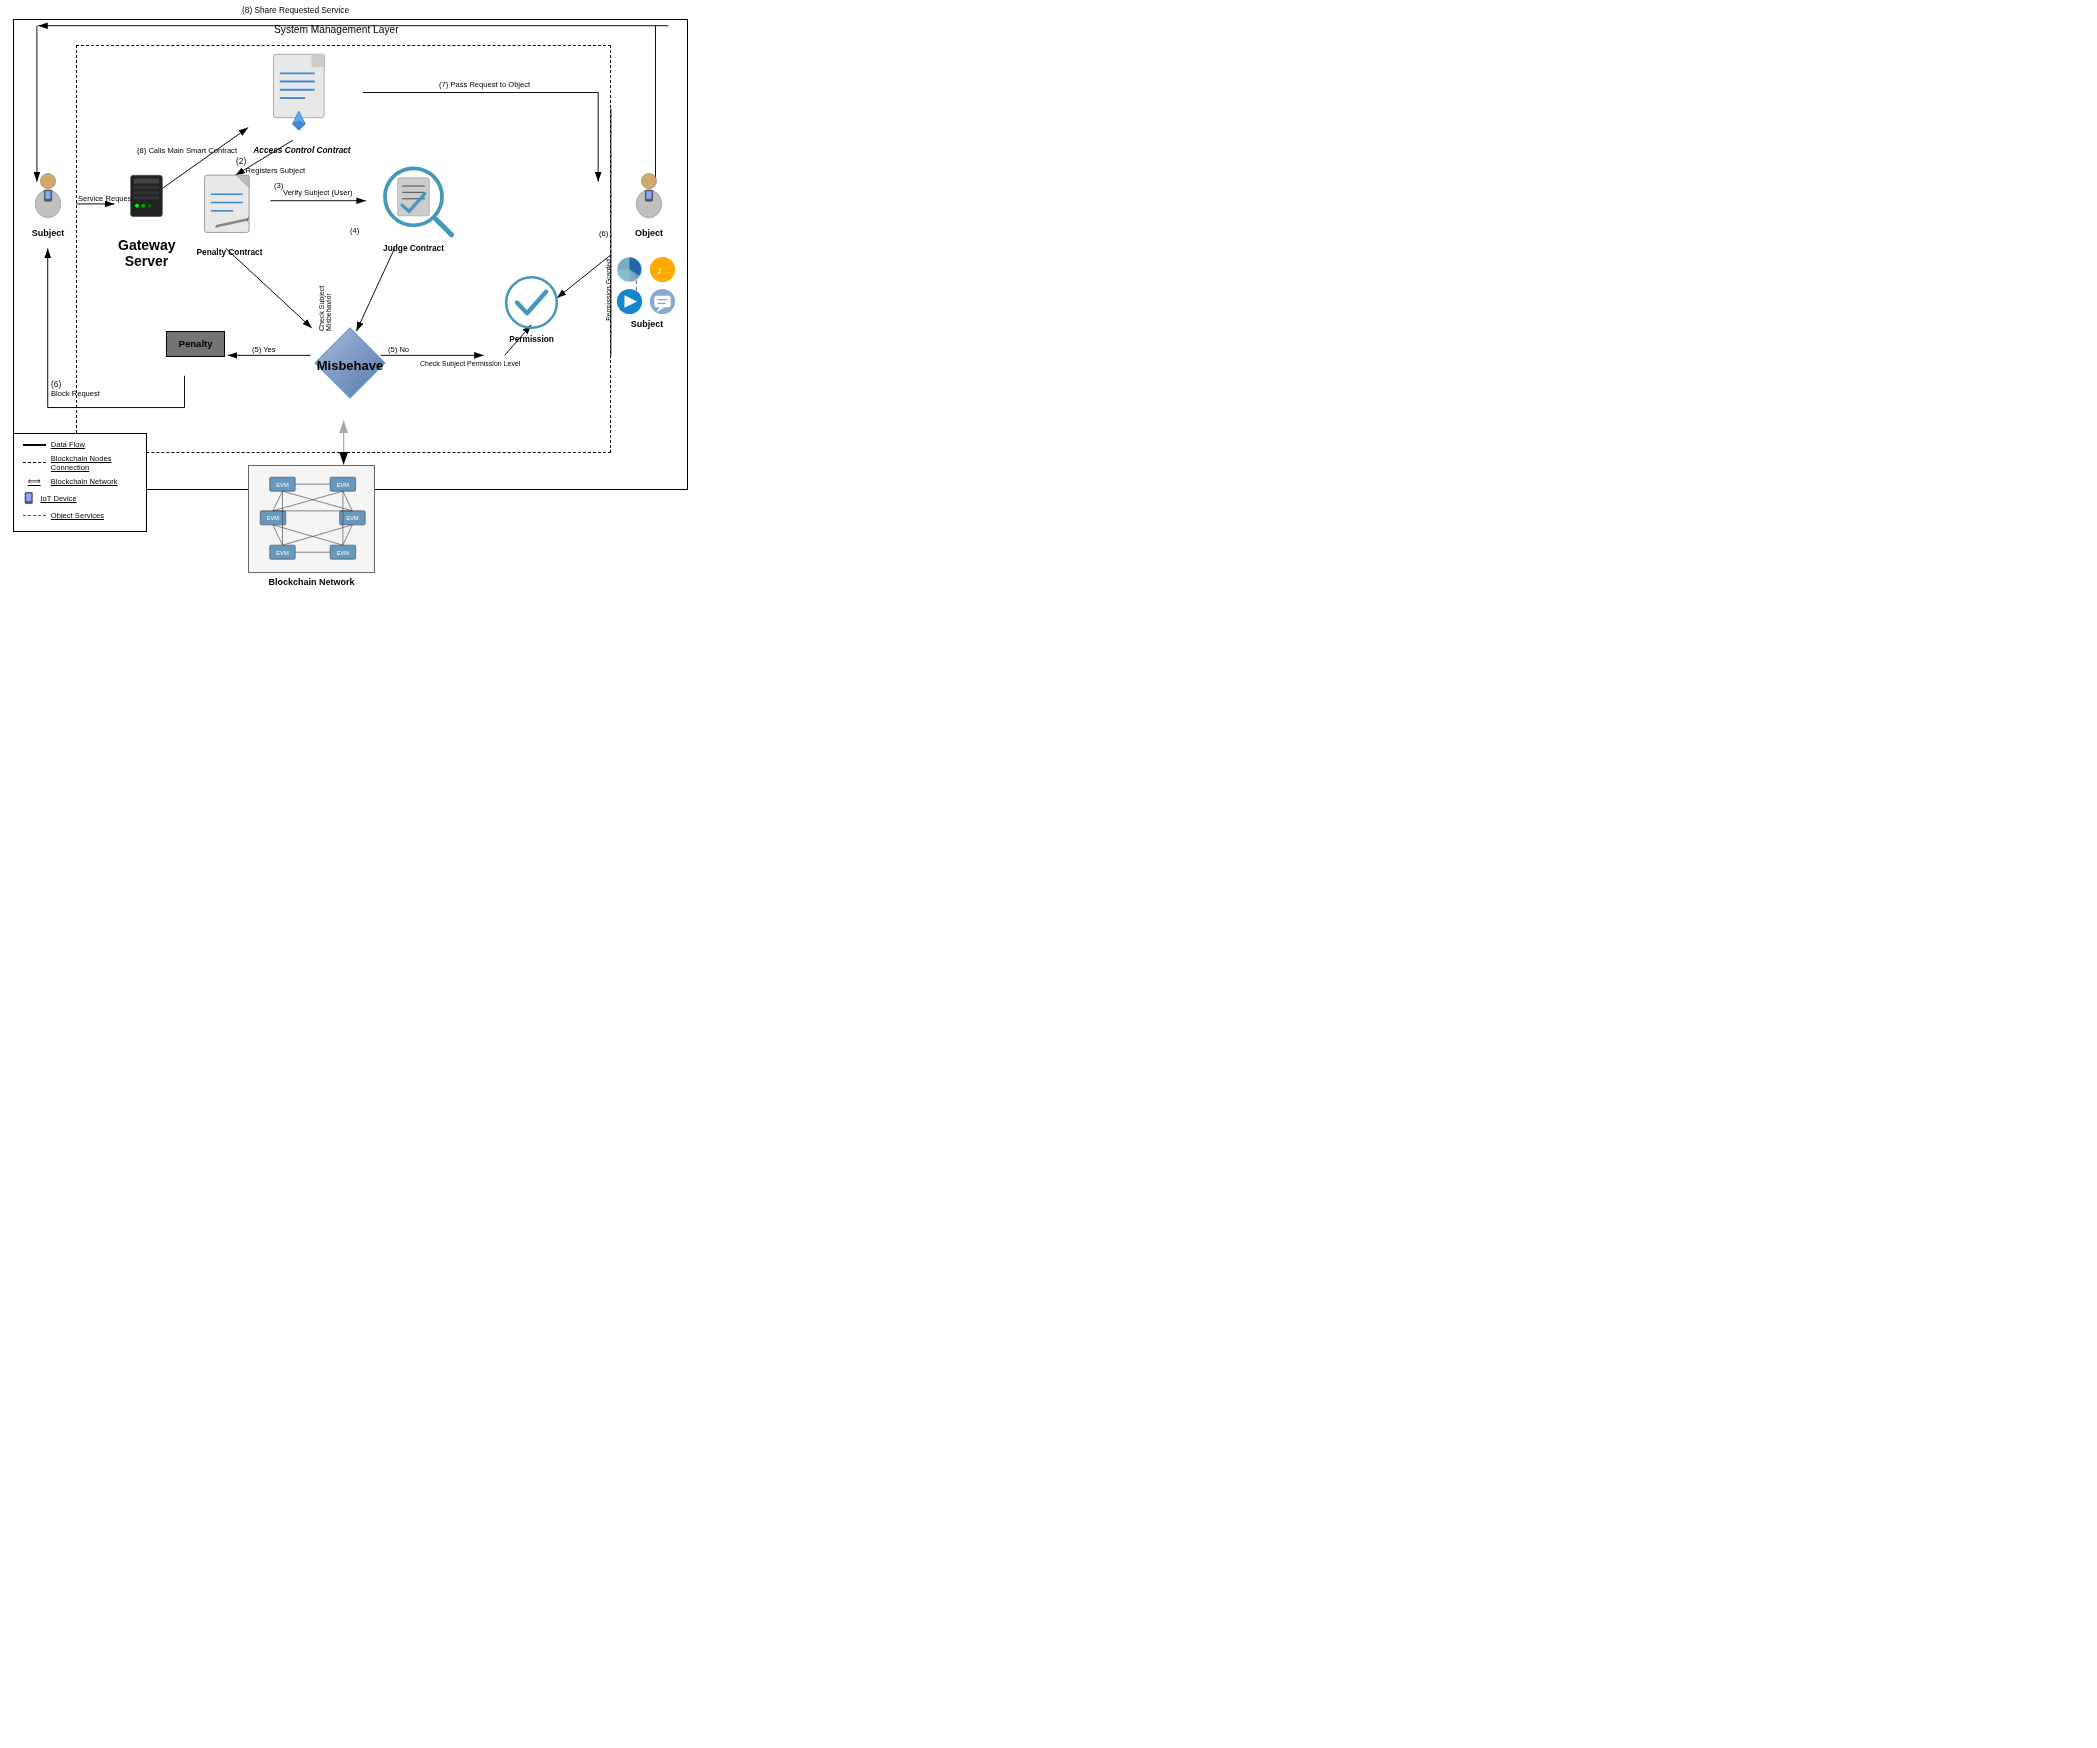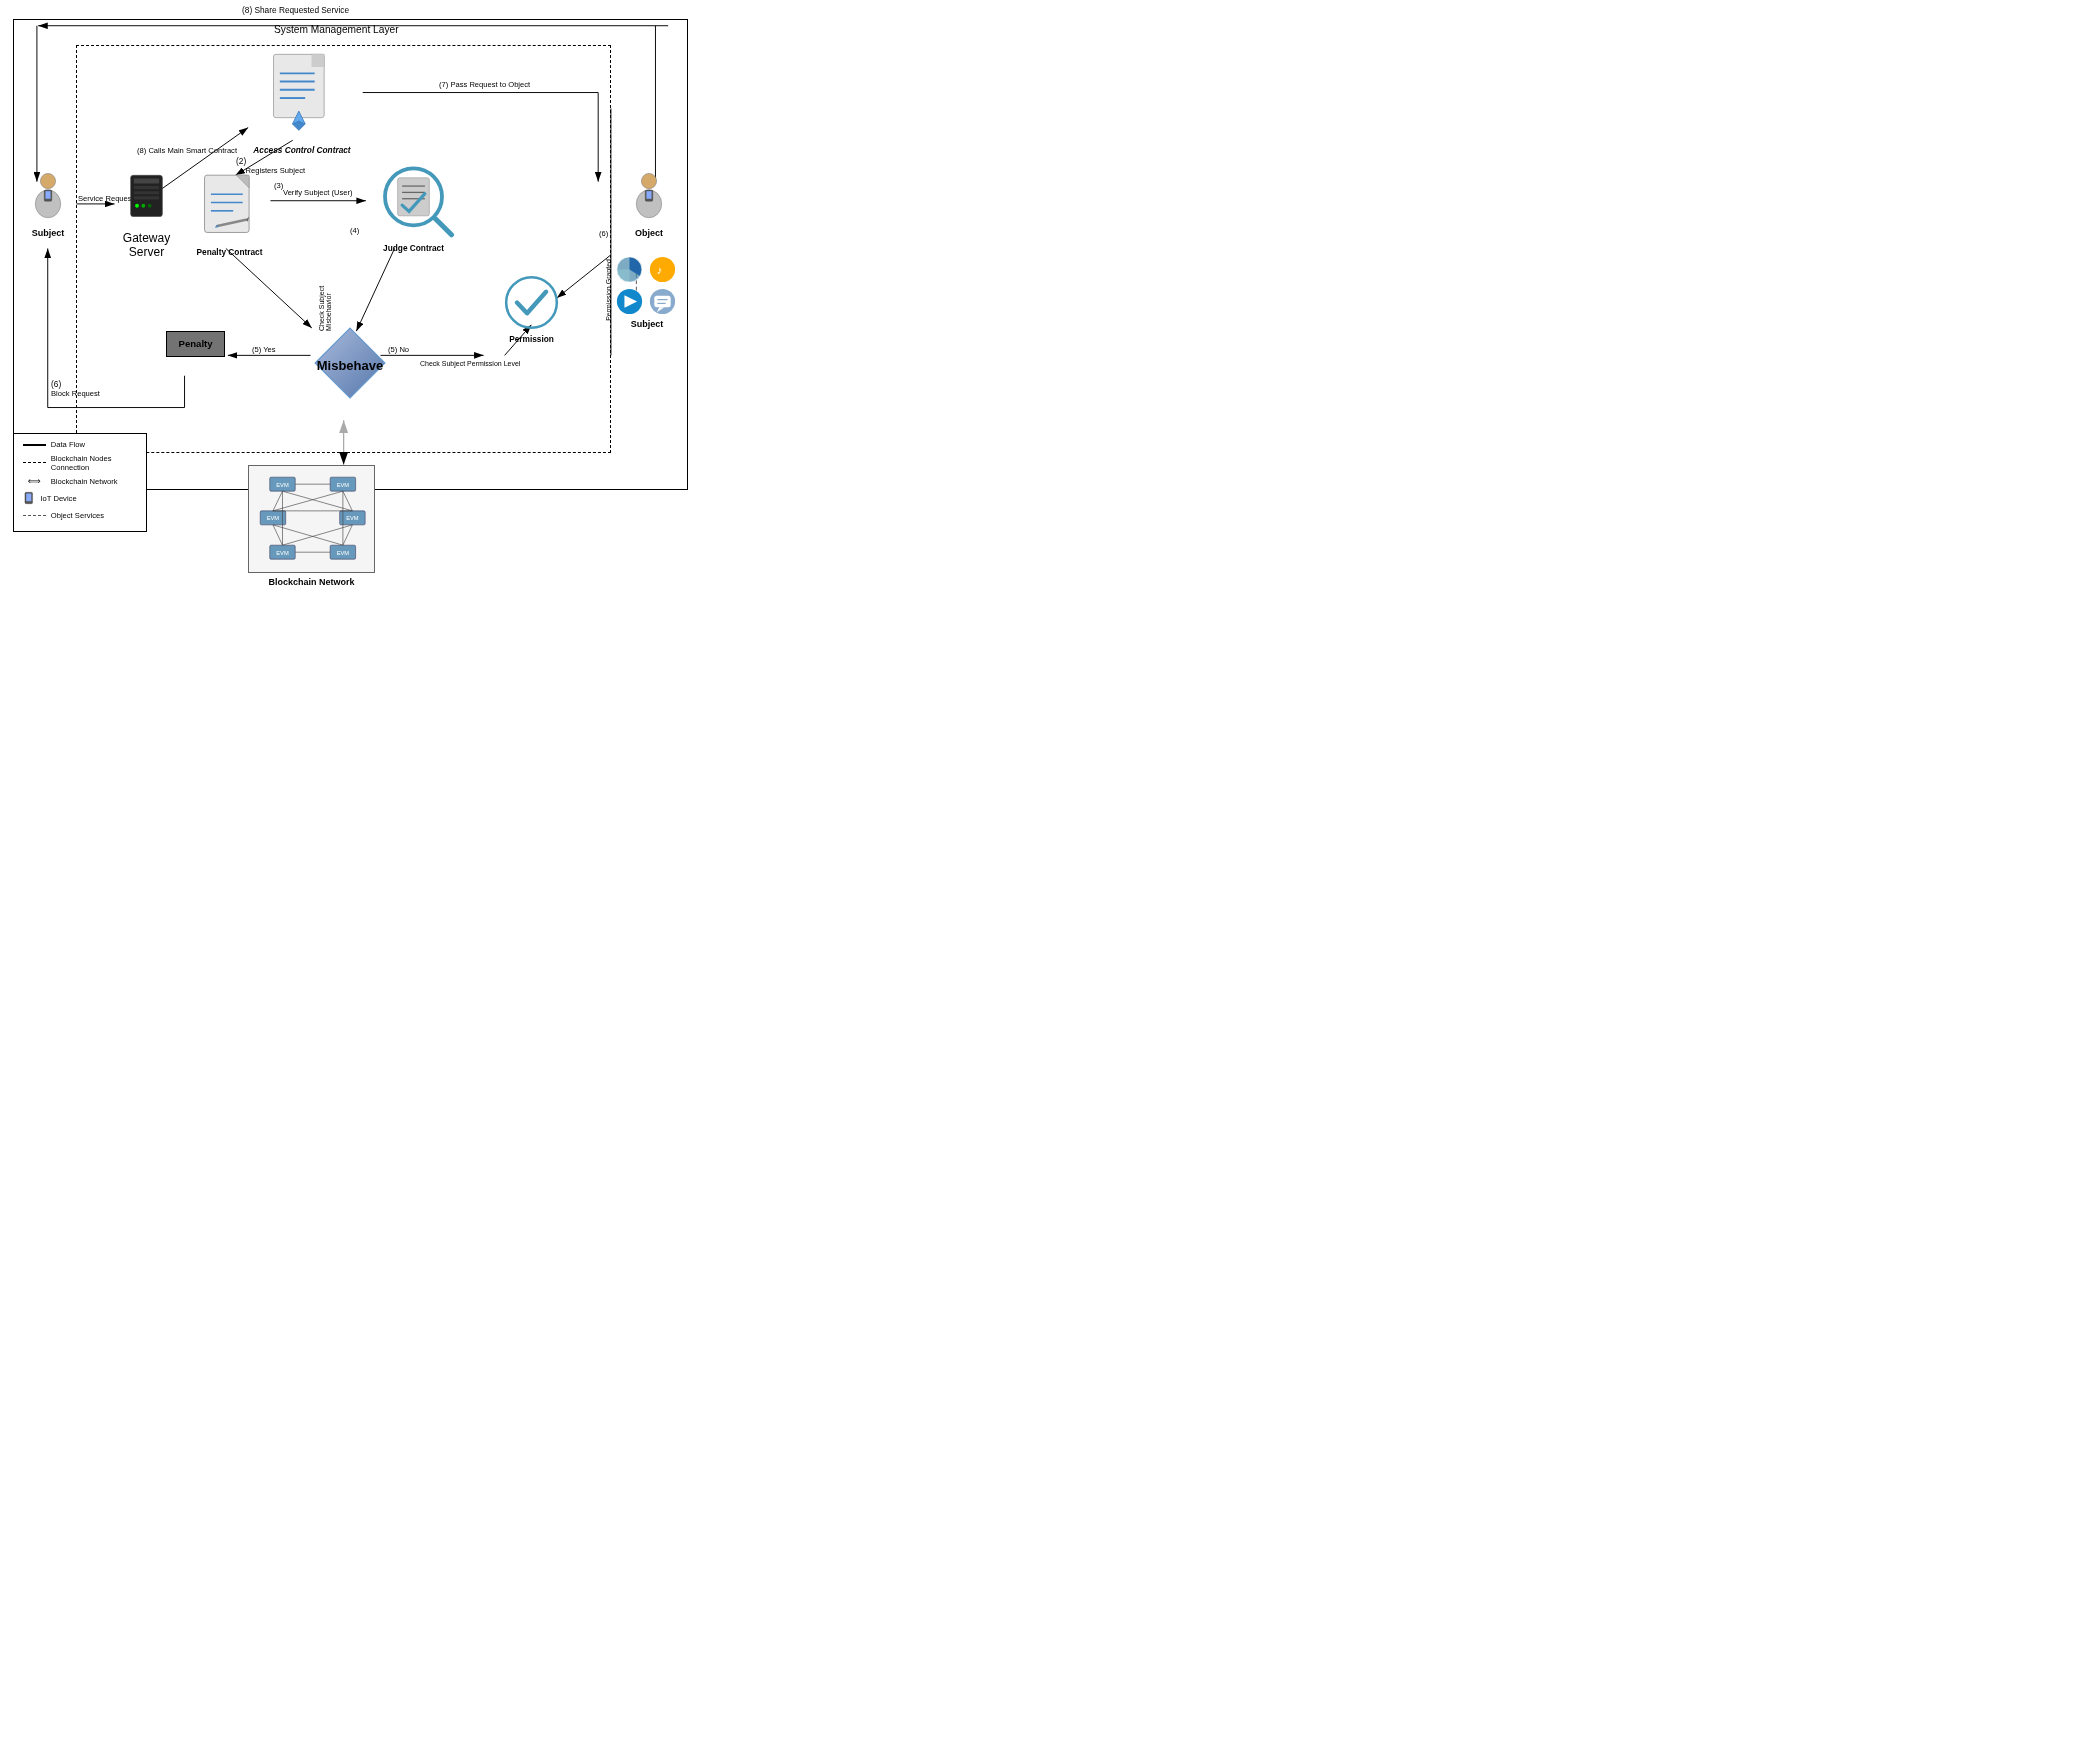--- a/index.html
+++ b/index.html
@@ -80,23 +80,23 @@
     }
     
     .gateway-area {
       position: absolute;
       top: 169px;
       left: 118px;
       text-align: center;
       width: 57px;
     }
     .gateway-label {
-      font-size: 12px;
-      font-weight: normal;
-      margin-top: 3px;
+      font-size: 14px;
+      font-weight: bold;
+      margin-top: 9px;
     }
     
     .acc-area {
       position: absolute;
       top: 51px;
       left: 248px;
       text-align: center;
       width: 108px;
     }
     .acc-label {
@@ -176,20 +176,21 @@
       border: 1px solid #000;
       padding: 6.4px 9px;
       width: 134px;
       background: #fff;
     }
     .legend-item {
       display: flex;
       align-items: center;
       margin-bottom: 4.5px;
       font-size: 7.6px;
+      text-decoration: underline;
     }
     .legend-line {
       width: 23px;
       height: 1.3px;
       background: #000;
       margin-right: 5.1px;
       flex-shrink: 0;
     }
     .legend-dashed {
       width: 23px;

